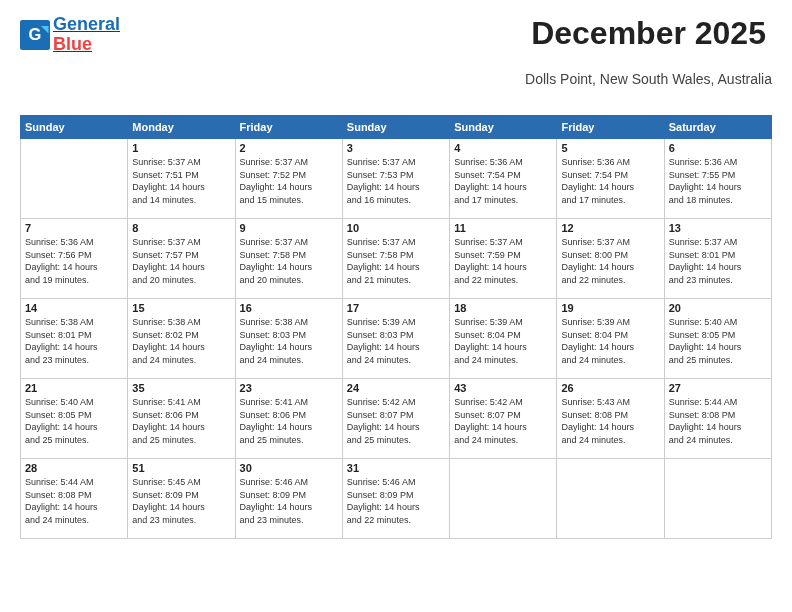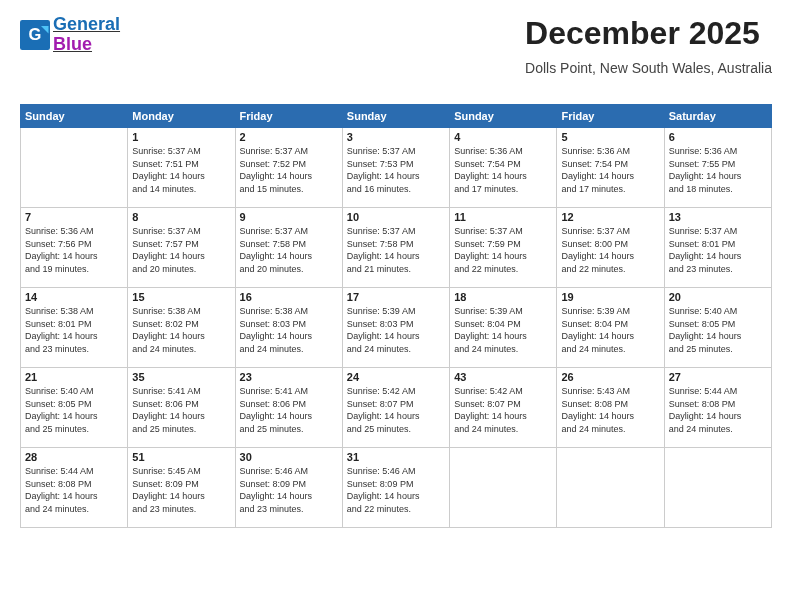--- a/index.html
+++ b/index.html
@@ -35,31 +35,31 @@
     }
     .logo-text span {
       color: #1a6eb5;
     }
     .logo-icon {
       width: 30px;
       height: 30px;
       margin-right: 3px;
     }
     .title-area {
-      text-align: left;
+      text-align: center;
     }
     .main-title {
       font-size: 32px;
       font-weight: bold;
       color: #222;
     }
     .subtitle {
       font-size: 14px;
       color: #444;
-      margin-top: 8px;
+      margin-top: 19px;
     }
     .calendar {
       width: 100%;
       border-collapse: collapse;
       font-size: 10px;
       margin-top: 28px;
     }
     .calendar th {
       background: #2b6cb0;
       color: #fff;
@@ -101,21 +101,21 @@
 <div class="page">
   <div class="header">
     <div class="logo">
       <svg class="logo-icon" viewBox="0 0 40 40">
         <rect x="0" y="0" width="40" height="40" rx="3" fill="#1a6eb5"></rect>
         <text x="20" y="26" text-anchor="middle" font-size="22" font-weight="bold" fill="white" font-family="Arial">G</text>
         <polygon points="28,8 38,8 38,18" fill="#4fc3f7"></polygon>
       </svg>
       <div class="logo-text">
         <div><span>General</span></div>
-        <div><span style="color:#a21caf">Blue</span></div>
+        <div><span style="color:#ef4444">Blue</span></div>
       </div>
     </div>
     <div class="title-area">
       <div class="main-title">December 2025</div>
       <div class="subtitle">Dolls Point, New South Wales, Australia</div>
     </div>
   </div>
 
   <table class="calendar">
     <thead>

